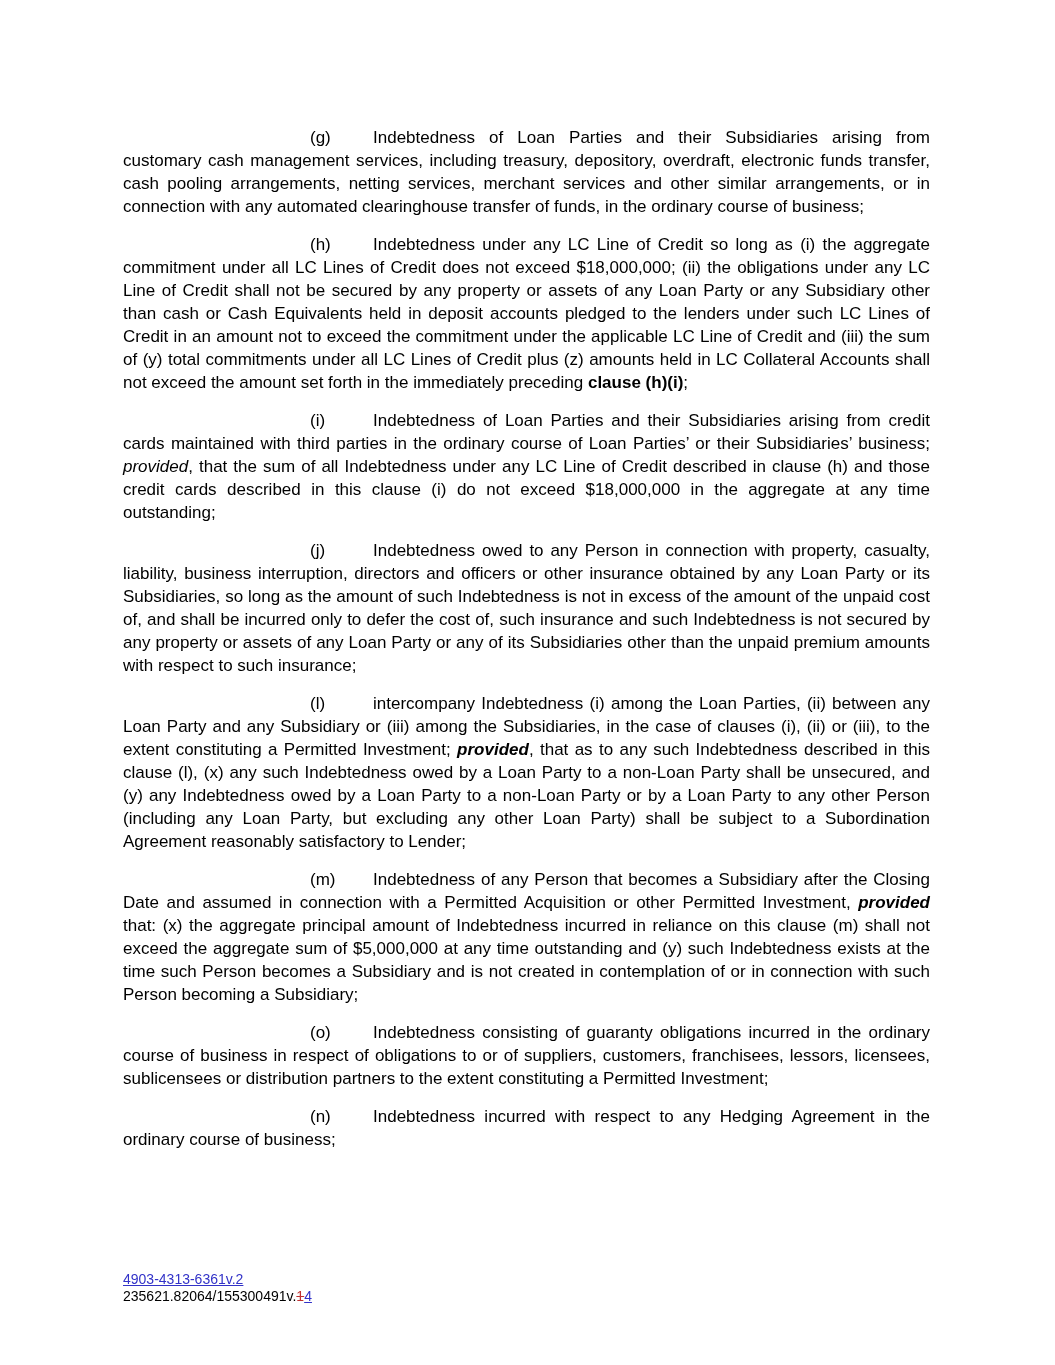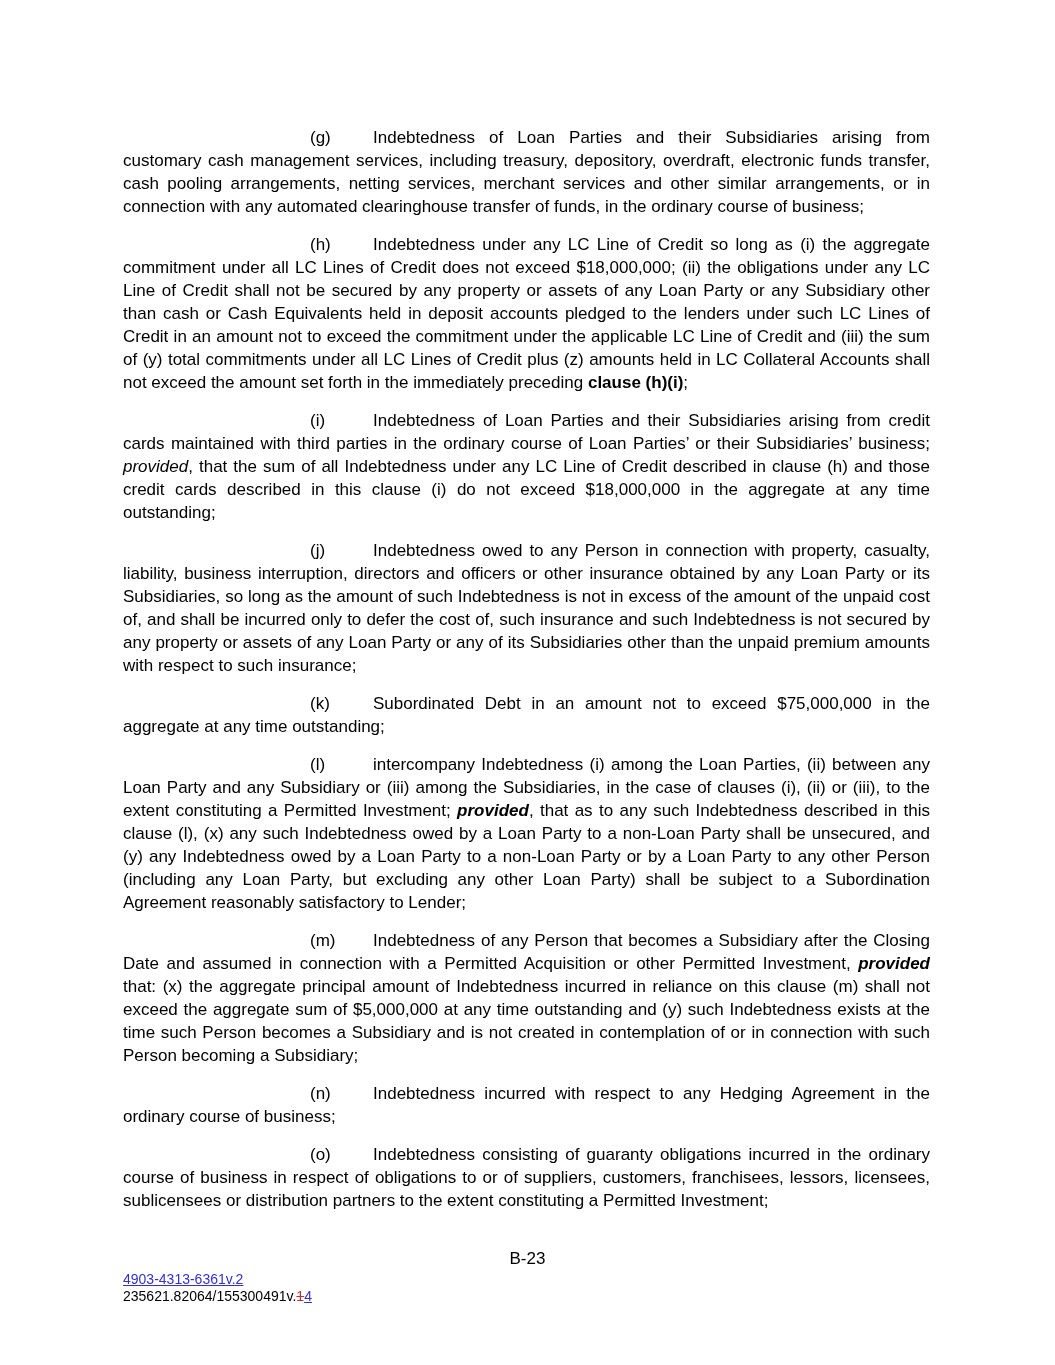--- a/index.html
+++ b/index.html
@@ -56,27 +56,25 @@
 </head>
 <body>
 
 <div class="page">
 
   <div class="doc-body">
       <p class="para"><span class="clause-label">(g)</span><span>Indebtedness of Loan Parties and their Subsidiaries arising from customary cash management services, including treasury, depository, overdraft, electronic funds transfer, cash pooling arrangements, netting services, merchant services and other similar arrangements, or in connection with any automated clearinghouse transfer of funds, in the ordinary course of business;</span></p>
       <p class="para"><span class="clause-label">(h)</span><span>Indebtedness under any LC Line of Credit so long as (i) the aggregate commitment under all LC Lines of Credit does not exceed $18,000,000; (ii) the obligations under any LC Line of Credit shall not be secured by any property or assets of any Loan Party or any Subsidiary other than cash or Cash Equivalents held in deposit accounts pledged to the lenders under such LC Lines of Credit in an amount not to exceed the commitment under the applicable LC Line of Credit and (iii) the sum of (y) total commitments under all LC Lines of Credit plus (z) amounts held in LC Collateral Accounts shall not exceed the amount set forth in the immediately preceding </span><span class="bd">clause (h)(i)</span><span>;</span></p>
       <p class="para"><span class="clause-label">(i)</span><span>Indebtedness of Loan Parties and their Subsidiaries arising from credit cards maintained with third parties in the ordinary course of Loan Parties’ or their Subsidiaries’ business; </span><span class="it">provided</span><span>, that the sum of all Indebtedness under any LC Line of Credit described in clause (h) and those credit cards described in this clause (i) do not exceed $18,000,000 in the aggregate at any time outstanding;</span></p>
       <p class="para"><span class="clause-label">(j)</span><span>Indebtedness owed to any Person in connection with property, casualty, liability, business interruption, directors and officers or other insurance obtained by any Loan Party or its Subsidiaries, so long as the amount of such Indebtedness is not in excess of the amount of the unpaid cost of, and shall be incurred only to defer the cost of, such insurance and such Indebtedness is not secured by any property or assets of any Loan Party or any of its Subsidiaries other than the unpaid premium amounts with respect to such insurance;</span></p>
-      <p class="para"><span class="clause-label">(k)</span><span>Subordinated Debt in an amount not to exceed $75,000,000 in the aggregate at any time outstanding;</span></p>
       <p class="para"><span class="clause-label">(l)</span><span>intercompany Indebtedness (i) among the Loan Parties, (ii) between any Loan Party and any Subsidiary or (iii) among the Subsidiaries, in the case of clauses (i), (ii) or (iii), to the extent constituting a Permitted Investment; </span><span class="bi">provided</span><span>, that as to any such Indebtedness described in this clause (l), (x) any such Indebtedness owed by a Loan Party to a non-Loan Party shall be unsecured, and (y) any Indebtedness owed by a Loan Party to a non-Loan Party or by a Loan Party to any other Person (including any Loan Party, but excluding any other Loan Party) shall be subject to a Subordination Agreement reasonably satisfactory to Lender;</span></p>
       <p class="para"><span class="clause-label">(m)</span><span>Indebtedness of any Person that becomes a Subsidiary after the Closing Date and assumed in connection with a Permitted Acquisition or other Permitted Investment, </span><span class="bi">provided</span><span> that: (x) the aggregate principal amount of Indebtedness incurred in reliance on this clause (m) shall not exceed the aggregate sum of $5,000,000 at any time outstanding  and (y) such Indebtedness exists at the time such Person becomes a Subsidiary and is not created in contemplation of or in connection with such Person becoming a Subsidiary;</span></p>
+      <p class="para"><span class="clause-label">(o)</span><span>Indebtedness consisting of guaranty obligations incurred in the ordinary course of business in respect of obligations to or of suppliers, customers, franchisees, lessors, licensees, sublicensees or distribution partners to the extent constituting a Permitted Investment;</span></p>
       <p class="para"><span class="clause-label">(n)</span><span>Indebtedness incurred with respect to any Hedging Agreement in the ordinary course of business;</span></p>
-      <p class="para"><span class="clause-label">(o)</span><span>Indebtedness consisting of guaranty obligations incurred in the ordinary course of business in respect of obligations to or of suppliers, customers, franchisees, lessors, licensees, sublicensees or distribution partners to the extent constituting a Permitted Investment;</span></p>
     </div>
 
-  <div class="pagenum">B-23</div>
 
   <div class="stamp">
     <div><span class="ins">4903-4313-6361v.2</span></div>
     <div><span>235621.82064/155300491v.</span><span class="del">1</span><span class="ins">4</span></div>
   </div>
 
 </div>
 
 </body></html>

